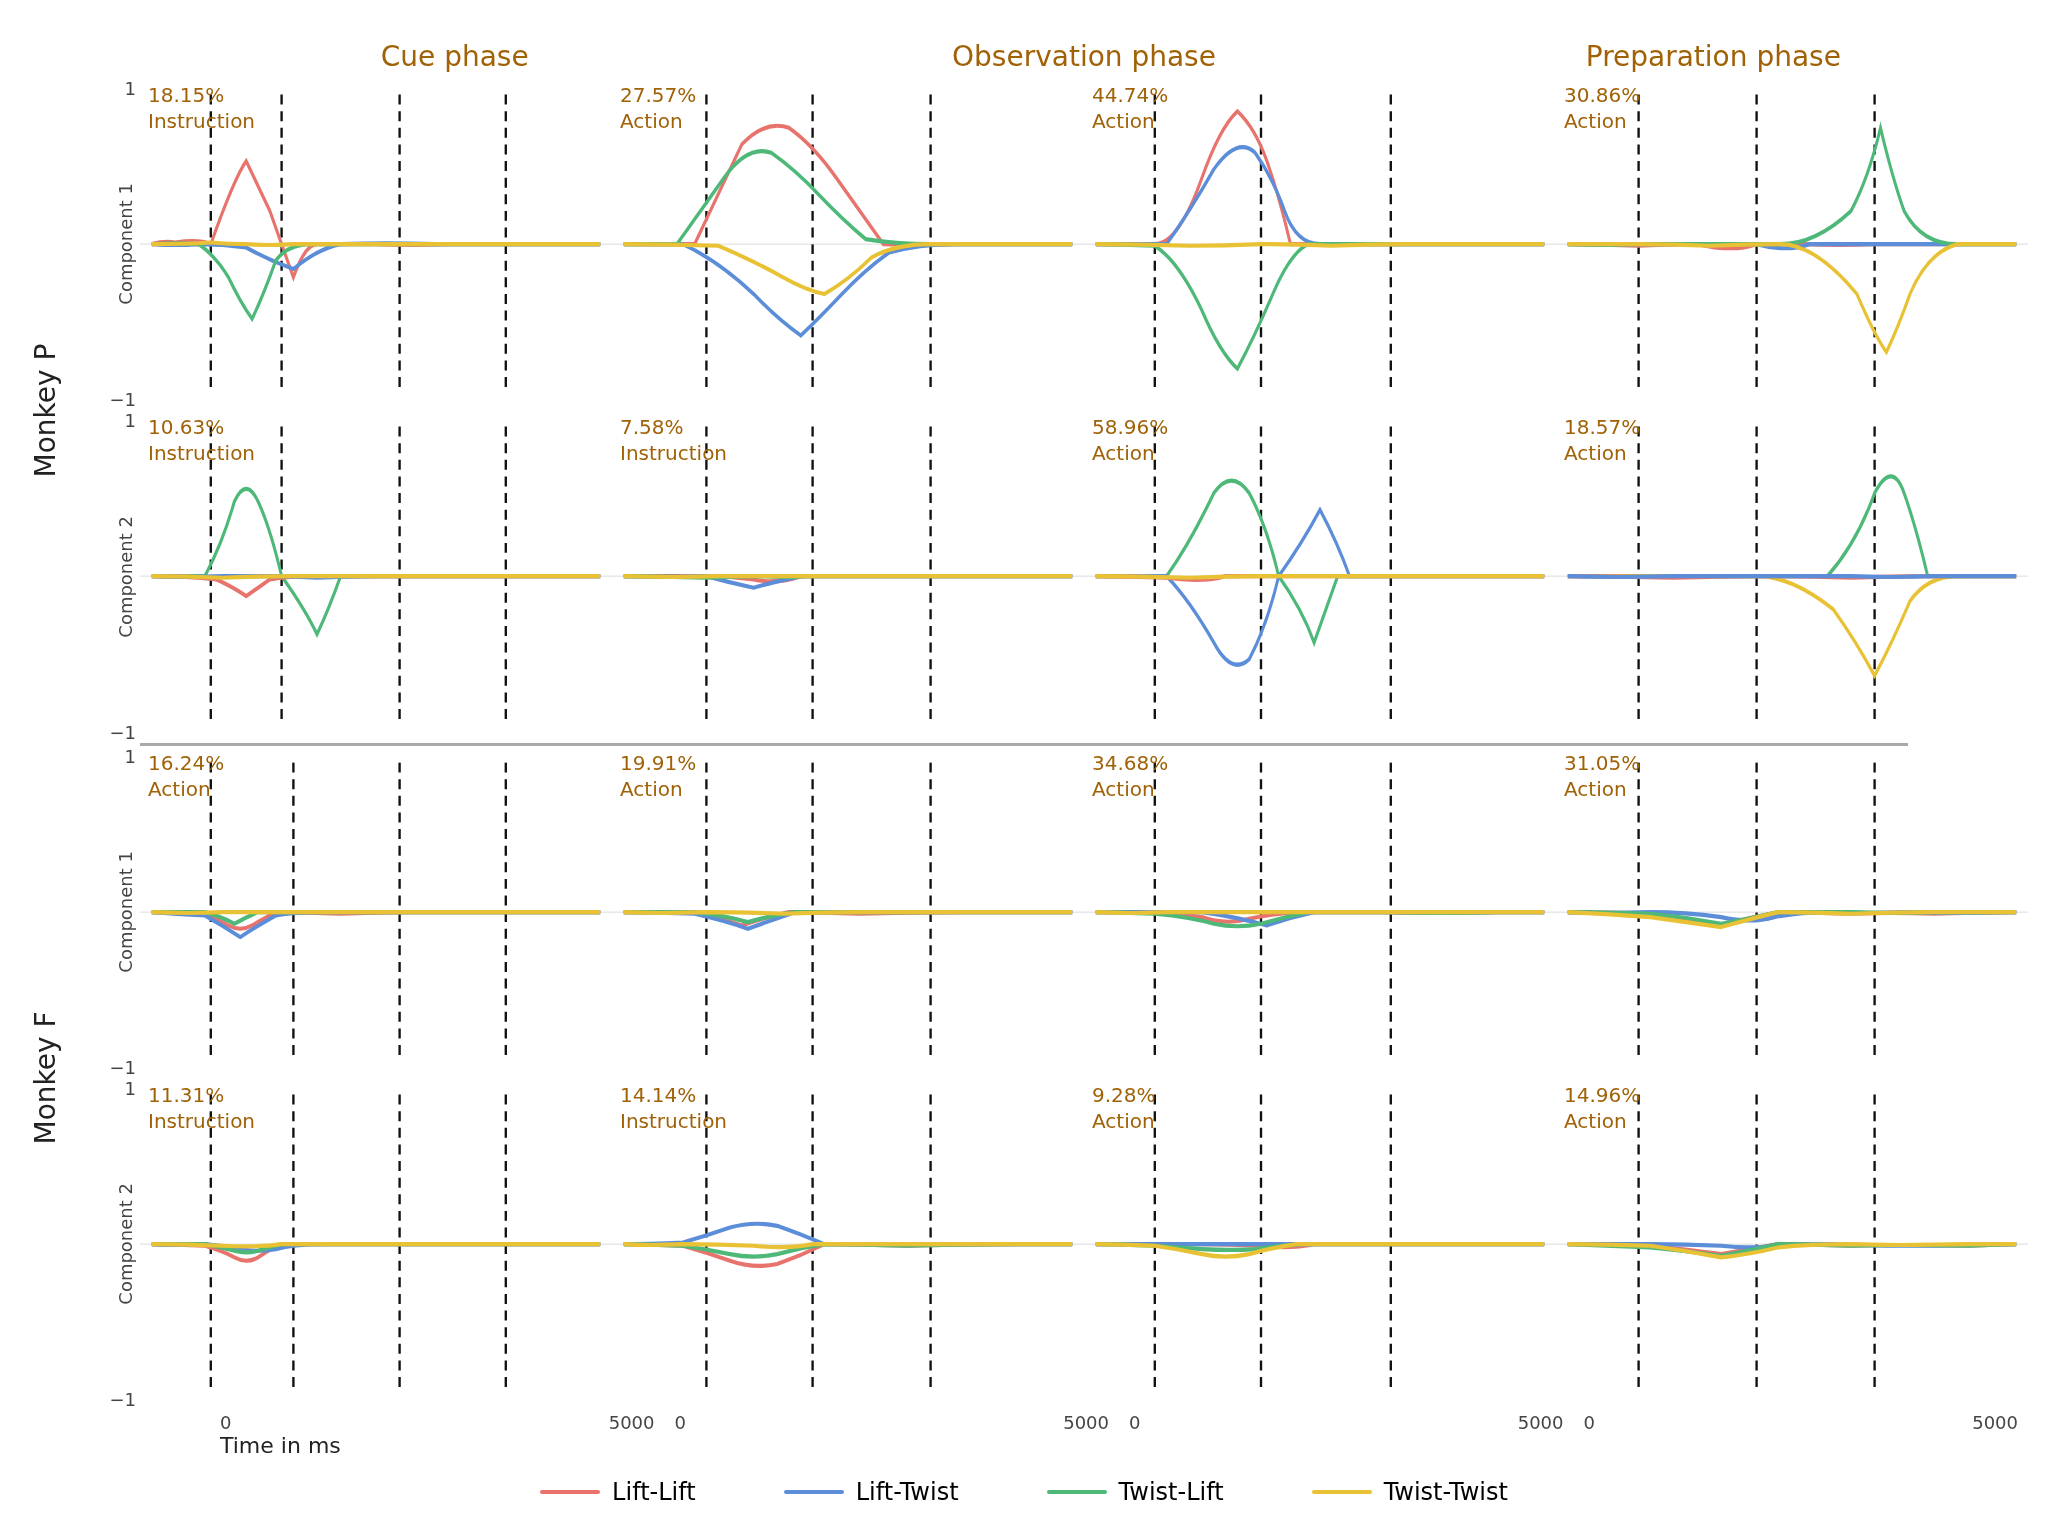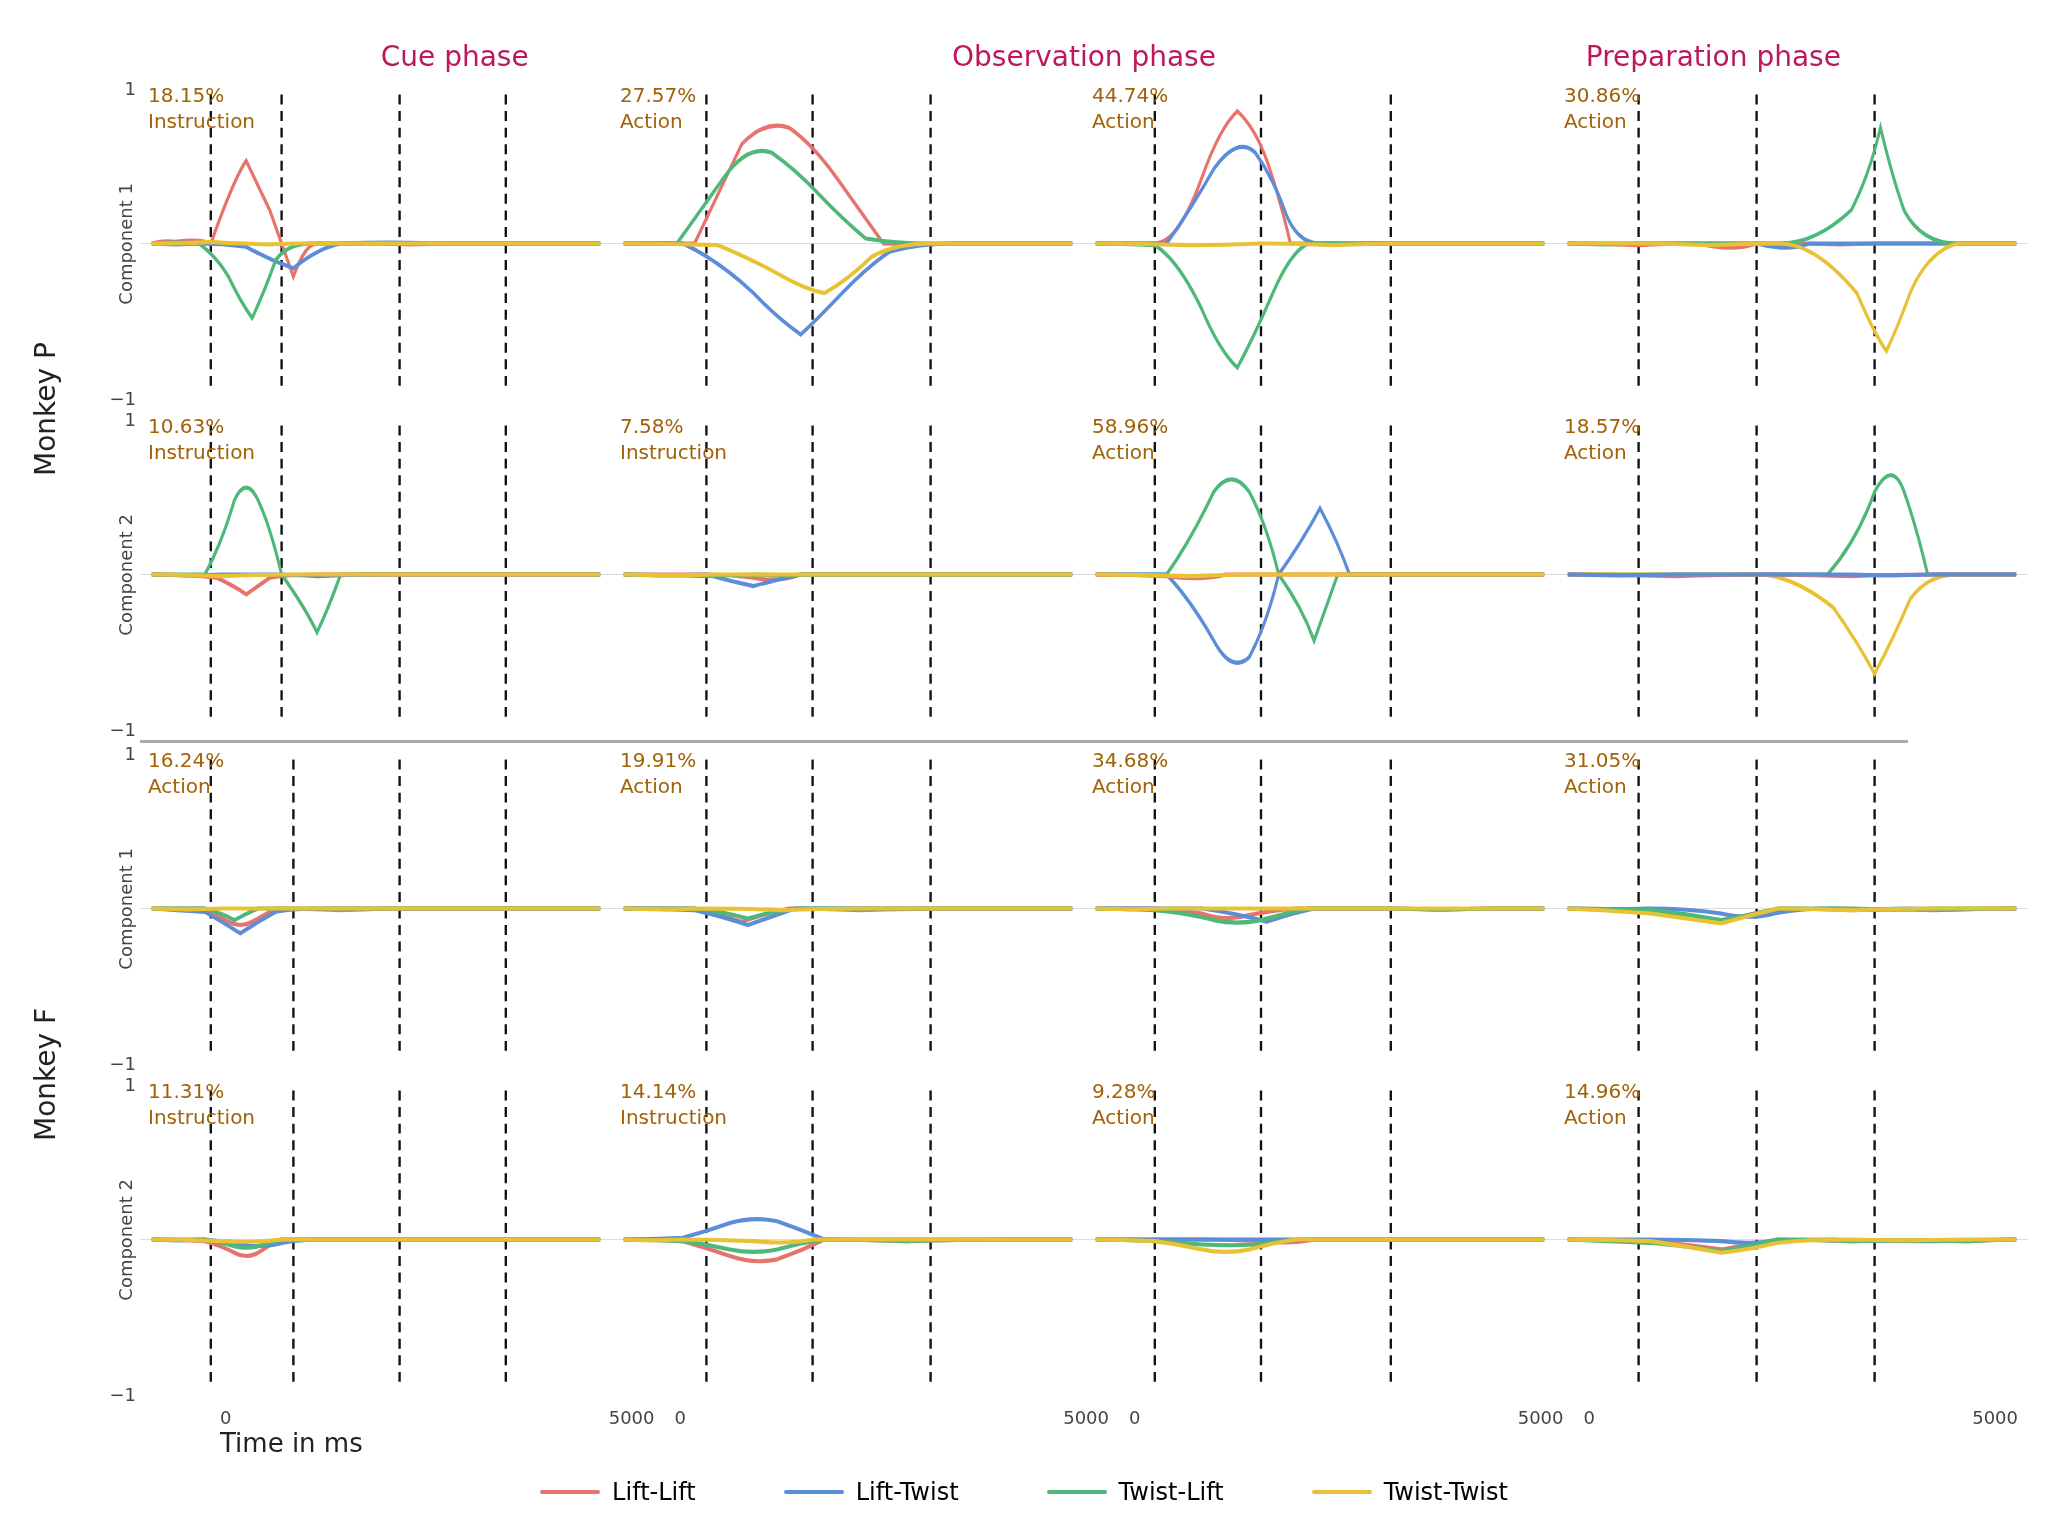--- a/index.html
+++ b/index.html
@@ -26,21 +26,21 @@
     .col-headers {
       display: flex;
       margin-left: 120px;
       margin-bottom: 5px;
     }
     .col-header {
       flex: 1;
       text-align: center;
       font-size: 28px;
       font-weight: normal;
-      color: #be185d;
+      color: #a16207;
     }
     
     .monkey-section {
       display: flex;
       flex: 1;
       position: relative;
     }
     .monkey-label {
       writing-mode: vertical-rl;
       text-orientation: mixed;
@@ -499,21 +499,21 @@
       <div style="flex:1;display:flex;justify-content:space-between;padding:2px 10px 0 10px;">
         <span style="font-size:18px;color:#444;">0</span>
         <span style="font-size:18px;color:#444;">5000</span>
       </div>
     </div>
   </div>
 
   <div style="display:flex;margin-left:120px;">
     <div style="width:70px;"></div>
     <div style="flex:1;text-align:left;padding-left:10px;">
-      <span style="font-size:26px;color:#222;text-align:right;">Time in ms</span>
+      <span style="font-size:22px;color:#222;text-align:right;">Time in ms</span>
     </div>
   </div>
 
   <div class="legend">
     <div class="legend-item">
       <div class="legend-line" style="background:#E8736C;"></div>
       <span>Lift-Lift</span>
     </div>
     <div class="legend-item">
       <div class="legend-line" style="background:#5B8DD9;"></div>

